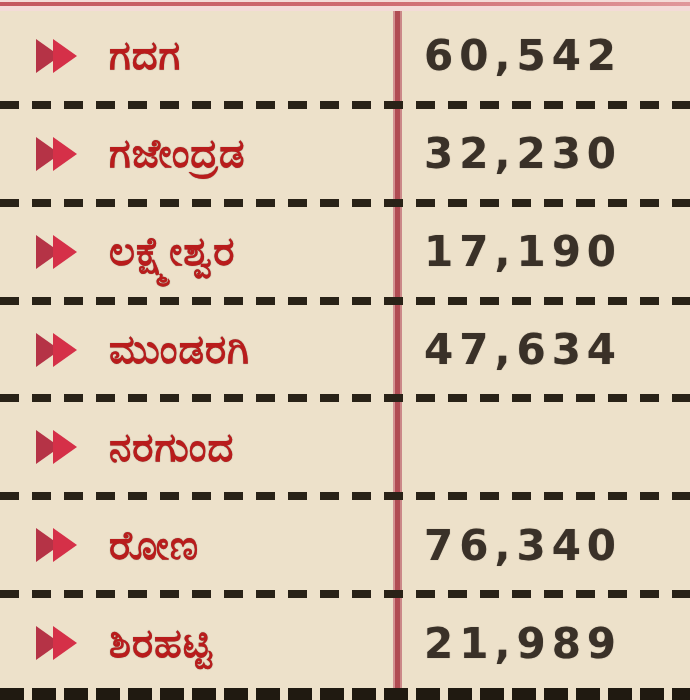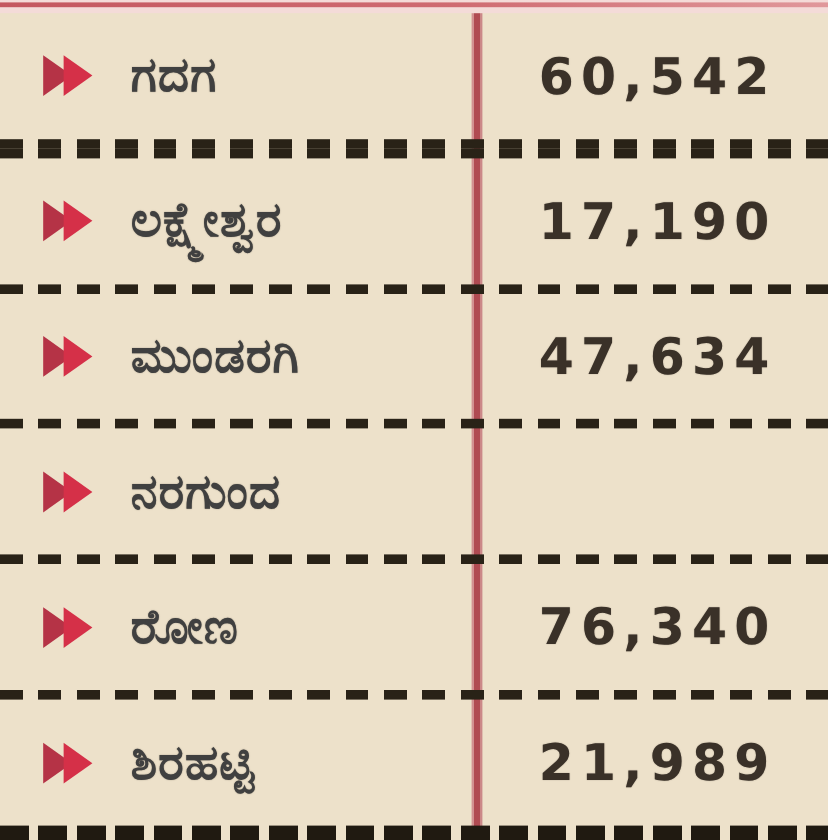--- a/index.html
+++ b/index.html
@@ -61,42 +61,42 @@
     width: 402px;
     flex: none;
     display: flex;
     align-items: center;
     padding-left: 36px;
     box-sizing: border-box;
   }
   .value-cell {
     flex: 1;
     display: flex;
-    justify-content: center;
-    align-items: center;
-    padding-left: 4px;
+    justify-content: flex-start;
+    align-items: center;
+    padding-left: 22px;
   }
   .ff-icon {
     display: inline-flex;
     align-items: center;
     flex: none;
   }
   .tri {
     width: 0; height: 0;
     border-top: 17px solid transparent;
     border-bottom: 17px solid transparent;
     border-left: 24px solid #c9304a;
   }
   .tri1 { border-left-color: #b53346; filter: blur(0.4px); }
   .tri2 { margin-left: -7px; border-left-color: #d53048; filter: blur(0.4px); }
   .name {
     margin-left: 32px;
     font-size: 40px;
     font-weight: 700;
-    color: #404040;
+    color: #b91c1c;
     letter-spacing: 1px;
     white-space: nowrap;
     text-shadow: 0 0 1px rgba(39,33,26,0.55);
   }
   .value {
     font-size: 42px;
     font-weight: 600;
     color: #3a3128;
     letter-spacing: 6px;
     white-space: nowrap;
@@ -131,20 +131,32 @@
             <span class="tri tri2"></span>
           </span>
         <span class="name">ಗದಗ</span>
       </div>
       <div class="value-cell">
         <span class="value">60,542</span>
       </div>
     </div>
     <div class="sep"></div>
 
+    <div class="row">
+      <div class="name-cell">
+        <span class="ff-icon">
+            <span class="tri tri1"></span>
+            <span class="tri tri2"></span>
+          </span>
+        <span class="name">ಗಜೇಂದ್ರಡ</span>
+      </div>
+      <div class="value-cell">
+        <span class="value">32,230</span>
+      </div>
+    </div>
     <div class="sep"></div>
 
     <div class="row">
       <div class="name-cell">
         <span class="ff-icon">
             <span class="tri tri1"></span>
             <span class="tri tri2"></span>
           </span>
         <span class="name">ಲಕ್ಷ್ಮೇಶ್ವರ</span>
       </div>

